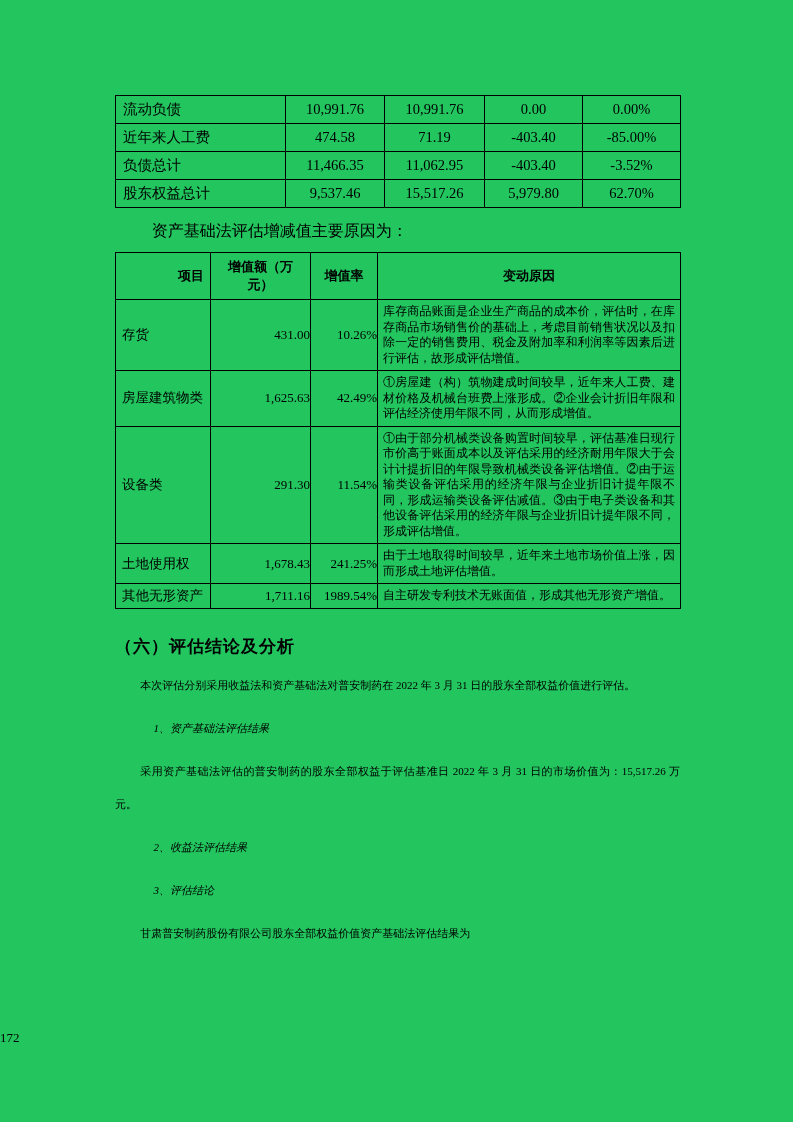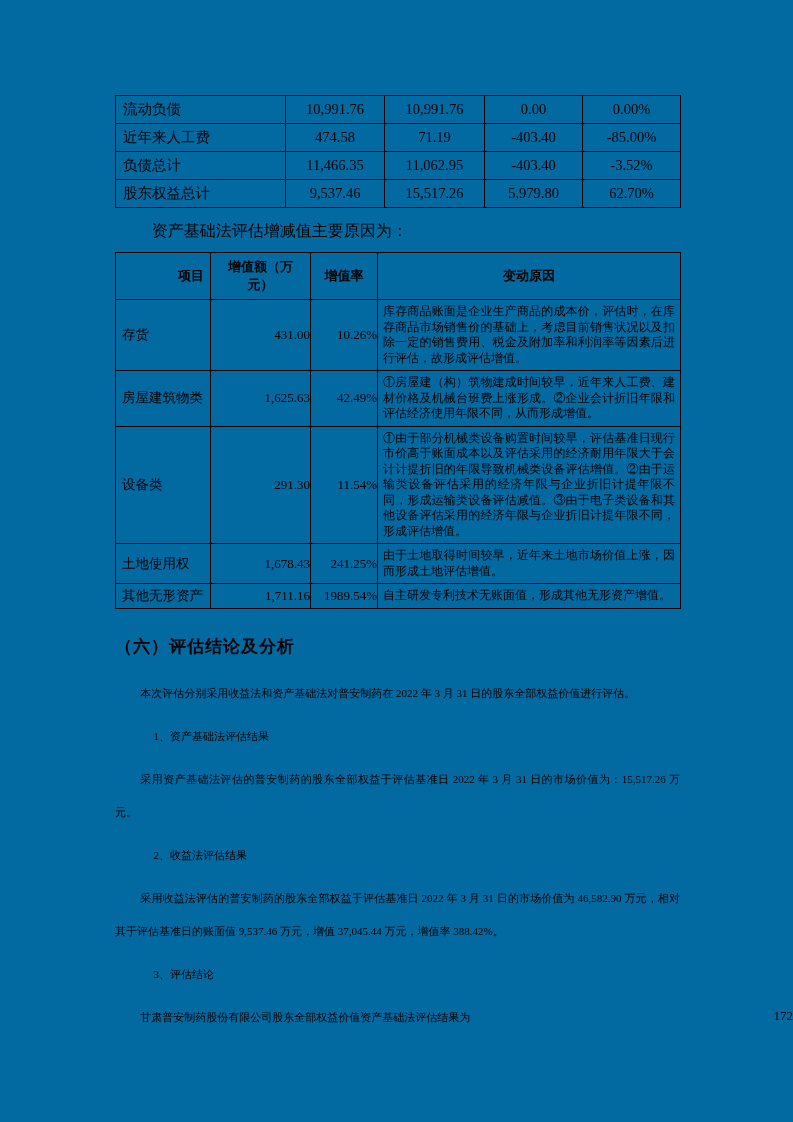--- a/index.html
+++ b/index.html
@@ -5,21 +5,21 @@
   * { margin: 0; padding: 0; box-sizing: border-box; }
   html, body { background: #ffffff; }
   body {
     width: 793px; height: 1122px;
     font-family: "Liberation Serif", "DejaVu Serif", serif;
     color: #000;
   }
   .page {
     position: relative;
     width: 793px; height: 1122px;
-    background: #0369a1;
+    background: #22c55e;
     overflow: hidden;
   }
   .content {
     position: absolute;
     left: 115px; top: 95px;
     width: 565px;
   }
 
   
   table { border-collapse: collapse; width: 100%; table-layout: fixed; }
@@ -67,40 +67,40 @@
   .t2 td.reason {
     font-size: 12px;
     line-height: 15.5px;
     padding: 4px 5px;
     text-align: justify;
     vertical-align: middle;
   }
 
   
   .section {
-    margin: 26px 0 19px;
+    margin: 26px 0 11px;
     font-family: "Liberation Sans", "DejaVu Sans", sans-serif;
     font-size: 17px;
     font-weight: bold;
     letter-spacing: 1px;
   }
   .body {
     font-size: 11px;
     line-height: 33px;
     text-align: justify;
     margin: 9px 0;
   }
   .body.indent { text-indent: 2.3em; }
-  .body.sub { padding-left: 3.5em; margin: 10px 0; }
+  .body.sub { padding-left: 3.5em; margin: 10px 0; font-style: italic; }
 
   .pagenum {
     position: absolute;
     left: 0; right: 0;
-    top: 1008px;
-    text-align: right;
+    top: 1030px;
+    text-align: left;
     font-size: 13px;
   }
 </style>
 </head>
 <body>
 
 <div class="page">
   <div class="content">
 
     <table class="t1">
@@ -193,20 +193,19 @@
         </tr>
       </tbody>
     </table>
 
     <h2 class="section">（六）评估结论及分析</h2>
 
     <p class="body indent">本次评估分别采用收益法和资产基础法对普安制药在 2022 年 3 月 31 日的股东全部权益价值进行评估。</p>
     <p class="body sub">1、资产基础法评估结果</p>
     <p class="body indent">采用资产基础法评估的普安制药的股东全部权益于评估基准日 2022 年 3 月 31 日的市场价值为：15,517.26 万元。</p>
     <p class="body sub">2、收益法评估结果</p>
-    <p class="body indent">采用收益法评估的普安制药的股东全部权益于评估基准日 2022 年 3 月 31 日的市场价值为 46,582.90 万元，相对其于评估基准日的账面值 9,537.46 万元，增值 37,045.44 万元，增值率 388.42%。</p>
     <p class="body sub">3、评估结论</p>
     <p class="body indent">甘肃普安制药股份有限公司股东全部权益价值资产基础法评估结果为</p>
 
   </div>
 
   <div class="pagenum">172</div>
 </div>
 
 </body></html>

